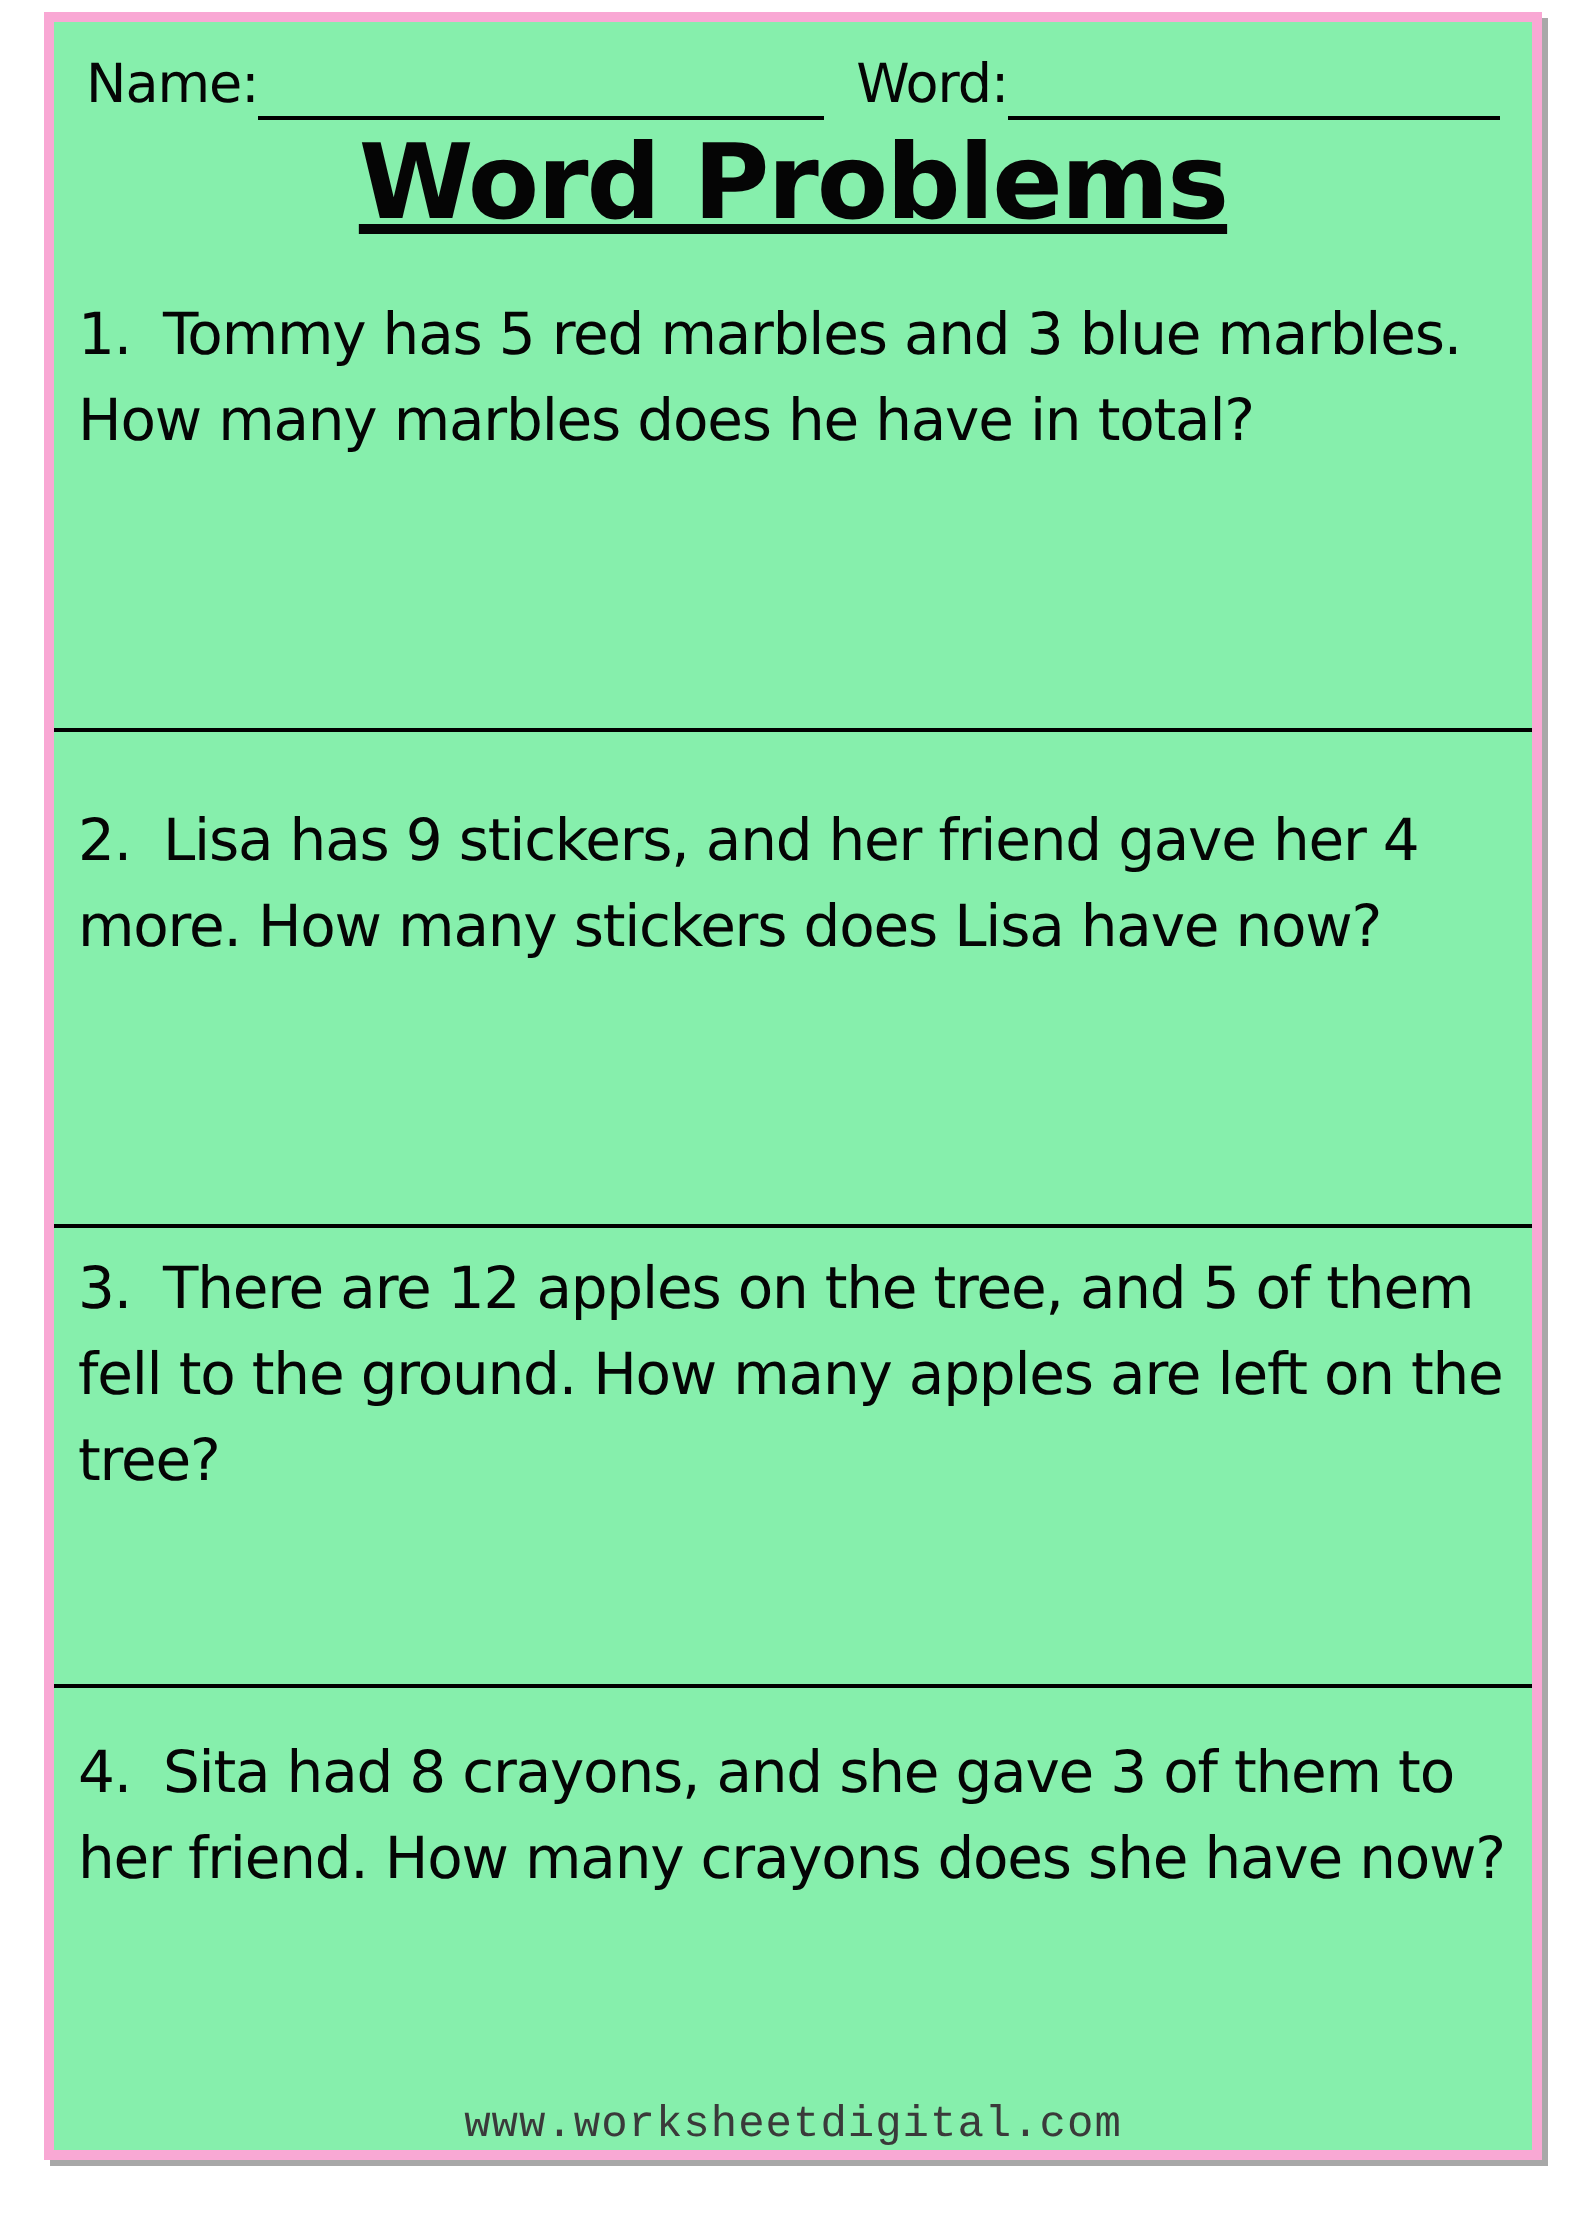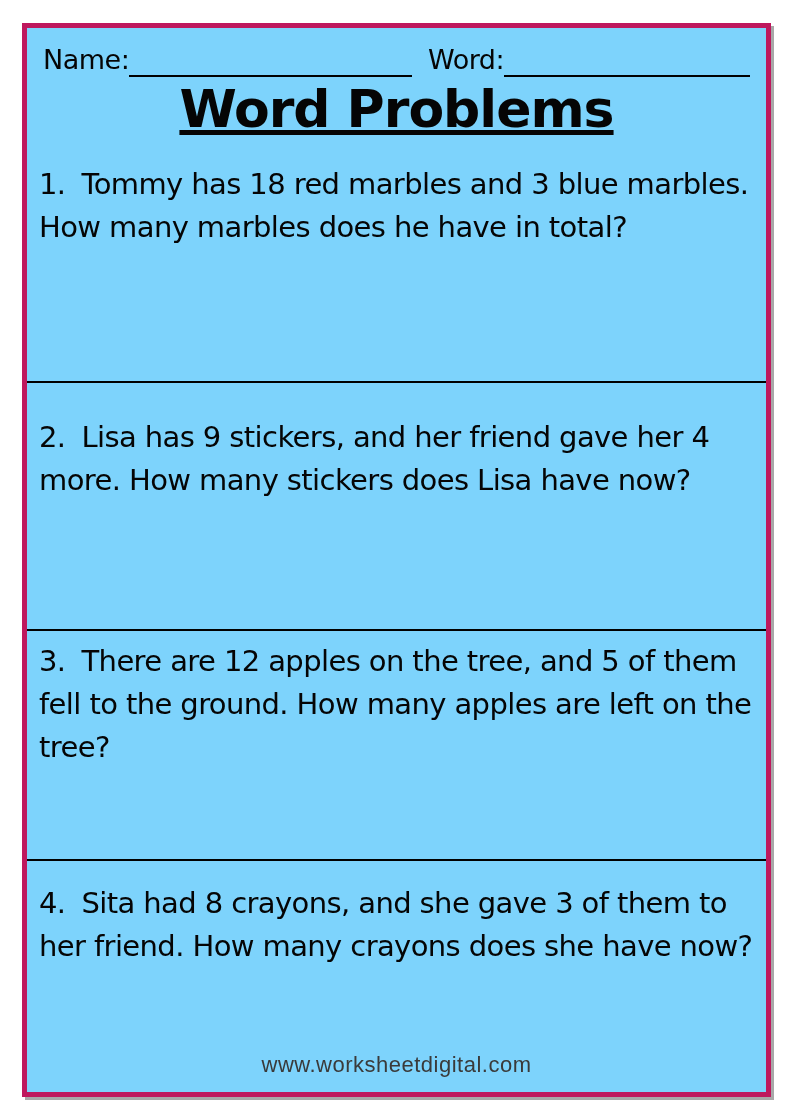--- a/index.html
+++ b/index.html
@@ -14,27 +14,27 @@
   }
   .sheet {
     position: relative;
     width: 793px;
     height: 1120px;
     background: #ffffff;
   }
   .frame {
     position: absolute;
     left: 22px;
-    top: 23px;
+    top: 6px;
     width: 749px;
     height: 1074px;
     box-sizing: border-box;
-    border: 5px solid #be185d;
+    border: 5px solid #f9a8d4;
     box-shadow: 3px 3px 0 #a8a8a8;
-    background: #7dd3fc;
+    background: #86efac;
     display: flex;
     flex-direction: column;
   }
   
   .header {
     box-sizing: border-box;
     height: 126px;
     padding: 17px 16px 0 16px;
     flex: 0 0 auto;
   }
@@ -88,45 +88,44 @@
     display: inline-block;
     margin-right: 16px;
   }
   .answer-space {
     flex: 1 1 auto;
   }
   
   .footer {
     flex: 0 0 auto;
     text-align: center;
-    font-family: Liberation Sans, sans-serif;
+    font-family: Liberation Mono, monospace;
     font-size: 22px;
     letter-spacing: 0.5px;
     color: #3a3a3a;
-    padding-bottom: 14px;
   }
 </style>
 </head>
 <body>
 
 <div class="sheet">
   <div class="frame">
 
     <div class="header">
       <div class="fill-row">
         <span class="label">Name:</span>
         <span class="line name-line"></span>
         <span class="label">Word:</span>
         <span class="line date-line"></span>
       </div>
       <h1 class="title">Word Problems</h1>
     </div>
 
     <section class="problem problem-1 divided">
-      <p><span class="num">1.</span><span>Tommy has 18 red marbles and 3 blue marbles. How many marbles does he have in total?</span></p>
+      <p><span class="num">1.</span><span>Tommy has 5 red marbles and 3 blue marbles. How many marbles does he have in total?</span></p>
       <div class="answer-space"></div>
     </section>
 
     <section class="problem problem-2 divided">
       <p><span class="num">2.</span><span>Lisa has 9 stickers, and her friend gave her 4 more. How many stickers does Lisa have now?</span></p>
       <div class="answer-space"></div>
     </section>
 
     <section class="problem problem-3 divided">
       <p><span class="num">3.</span><span>There are 12 apples on the tree, and 5 of them fell to the ground. How many apples are left on the tree?</span></p>

